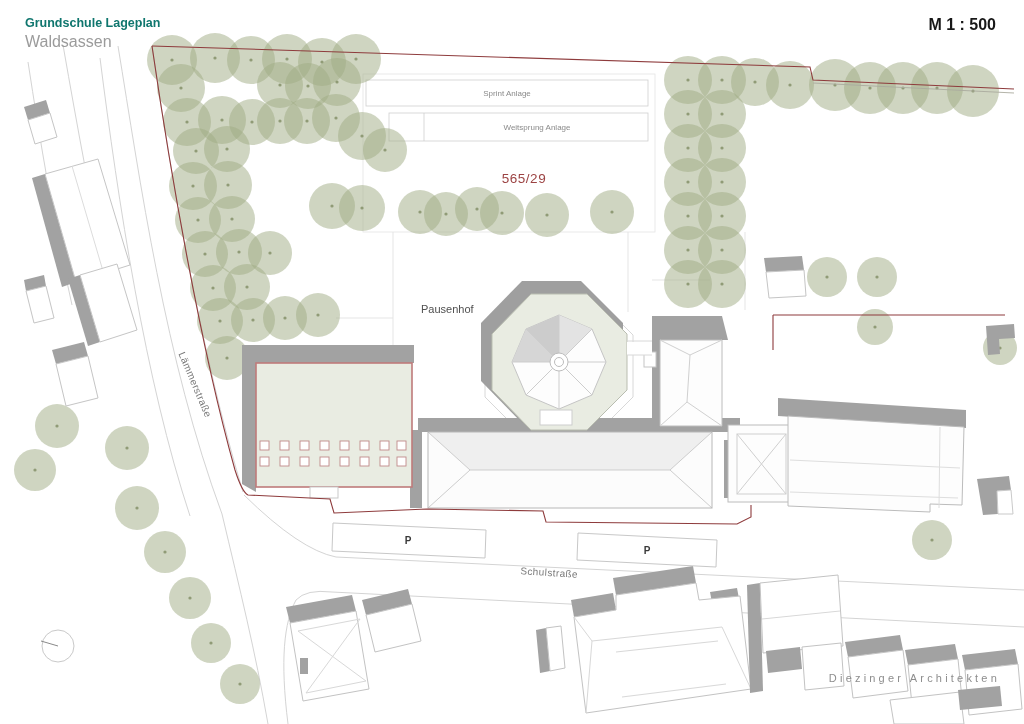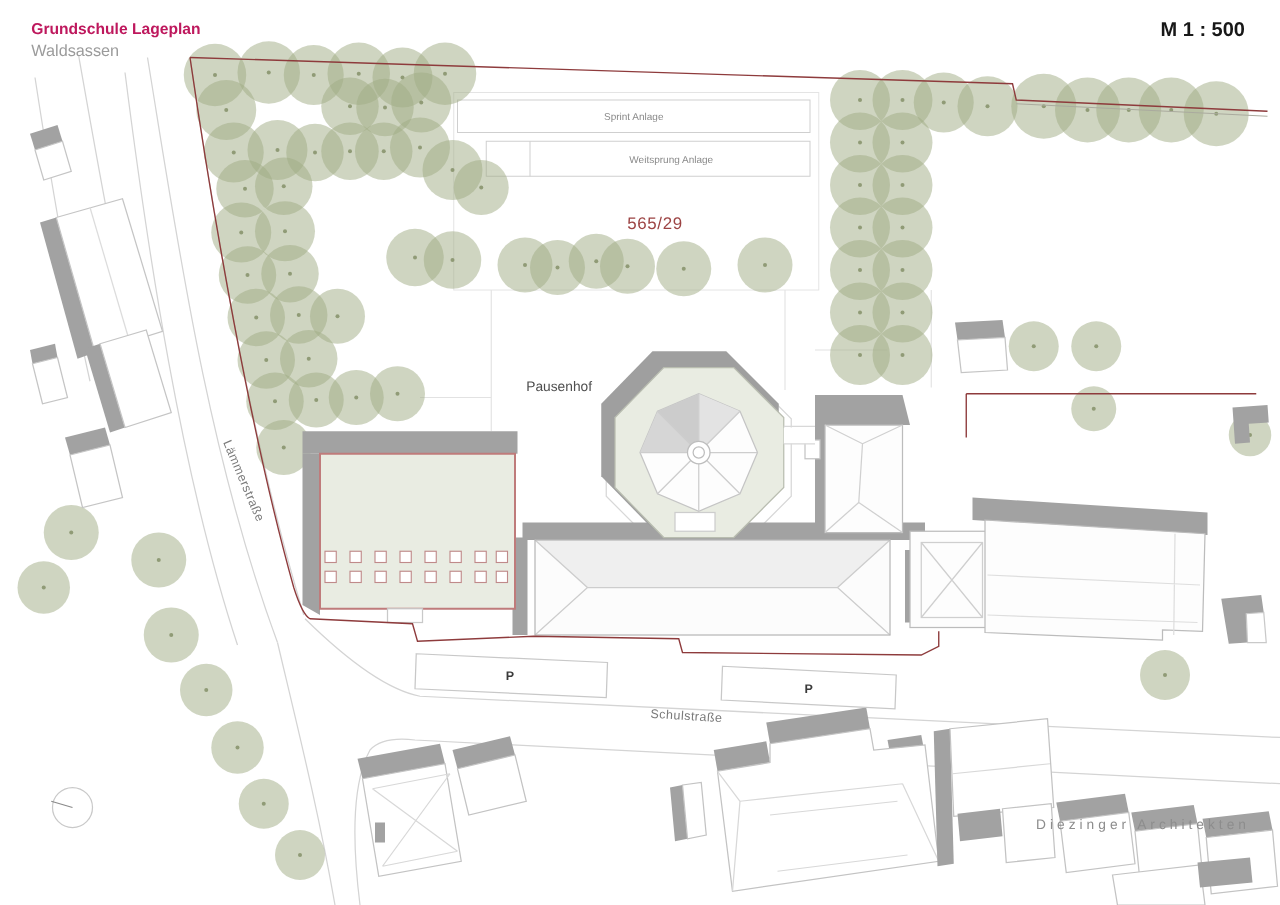--- a/index.html
+++ b/index.html
@@ -1,22 +1,22 @@
 <!DOCTYPE html>
 <html><head>
 <meta charset="utf-8">
 <style>
   html,body{margin:0;padding:0;background:#fff;}
   .canvas{position:relative;width:1024px;height:724px;background:#ffffff;overflow:hidden;
           font-family:"Liberation Sans",sans-serif;}
   .canvas svg{position:absolute;left:0;top:0;}
-  .hdr-title{position:absolute;left:25px;top:16px;font-size:12.5px;font-weight:bold;color:#be185d;}
-  .hdr-sub{position:absolute;left:25px;top:33px;font-size:13px;color:#9b9b9b;}
+  .hdr-title{position:absolute;left:25px;top:16px;font-size:12.5px;font-weight:bold;color:#0f766e;}
+  .hdr-sub{position:absolute;left:25px;top:33px;font-size:16px;color:#9b9b9b;}
   .hdr-scale{position:absolute;right:28px;top:16px;font-size:16px;font-weight:bold;color:#181818;}
-  .ftr-firm{position:absolute;right:24px;top:654px;font-size:11px;color:#8d8d8d;letter-spacing:3.2px;}
+  .ftr-firm{position:absolute;right:24px;top:672px;font-size:11px;color:#8d8d8d;letter-spacing:3.2px;}
   text{font-family:"Liberation Sans",sans-serif;}
   .lbl-sport{font-size:8px;fill:#8a8a8a;}
   .lbl-parcel{font-size:13.5px;fill:#9c4343;letter-spacing:.5px;font-weight:500;}
   .lbl-court{font-size:11px;fill:#4f4f4f;}
   .lbl-street{font-size:10px;fill:#7a7a7a;letter-spacing:.4px;}
   .lbl-p{font-size:10px;font-weight:bold;fill:#3a3a3a;}
 </style>
 </head>
 <body>
 

